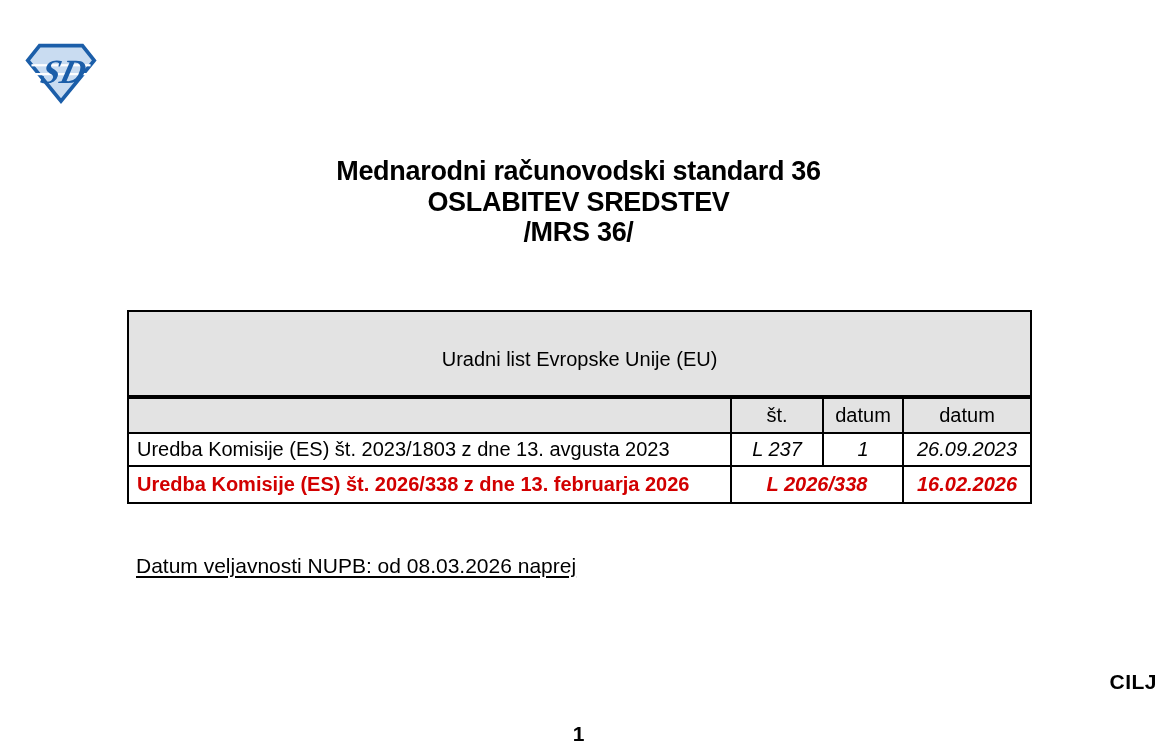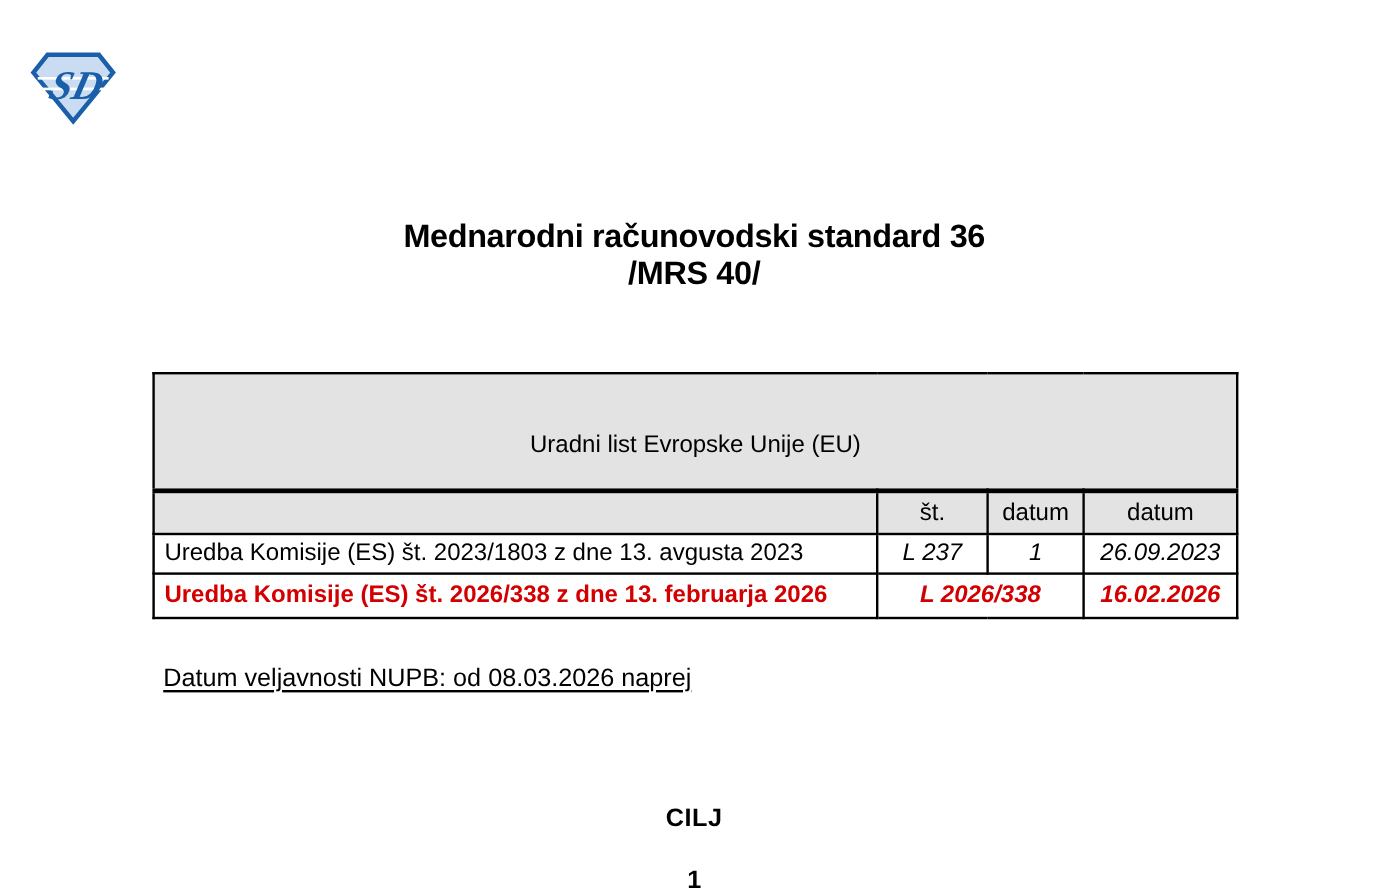--- a/index.html
+++ b/index.html
@@ -12,21 +12,21 @@
     font-family: "Liberation Sans", sans-serif;
     color: #000000;
   }
 
   
   .logo { position: absolute; left: 24px; top: 42px; width: 74px; height: 62px; }
 
   
   .title-block {
     position: absolute;
-    left: 0; top: 182px;
+    left: 0; top: 156px;
     width: 100%;
     text-align: center;
   }
   .title-line {
     font-size: 27px;
     font-weight: bold;
     line-height: 30.5px;
     letter-spacing: -0.3px;
   }
   .subtitle-line {
@@ -49,21 +49,21 @@
     border: 2px solid #000000;
     padding: 0 8px;
     overflow: hidden;
     white-space: nowrap;
   }
   .tbl-title-row td {
     height: 71px;
     background: var(--header_bg, #e3e3e3);
     text-align: center;
     vertical-align: middle;
-    padding-top: 24px;
+    padding-top: 12px;
     border-bottom-width: 4px;
   }
   .tbl-head-row td {
     height: 33px;
     background: var(--header_bg, #e3e3e3);
     text-align: center;
     vertical-align: middle;
   }
   .data-row td { vertical-align: middle; }
   .data-row .ctr { text-align: center; font-style: italic; }
@@ -91,21 +91,21 @@
     text-decoration: underline;
     text-decoration-thickness: 2px;
     text-underline-offset: 3px;
   }
 
   
   .section-heading {
     position: absolute;
     left: 0; top: 670px;
     width: 100%;
-    text-align: center;
+    text-align: right;
     font-size: 21px;
     font-weight: bold;
     letter-spacing: 0.5px;
   }
   .page-number {
     position: absolute;
     left: 0; top: 722px;
     width: 100%;
     text-align: center;
     font-size: 21px;
@@ -121,21 +121,22 @@
     <svg viewBox="0 0 100 84" width="74" height="62">
       <path d="M 5 25 L 21 5 L 79 5 L 95 25 L 50 80 Z" fill="var(--logo_fill, #c9dcf1)" stroke="var(--logo_blue, #1b5ea9)" stroke-width="5" stroke-linejoin="miter"></path>
       <rect x="10" y="30" width="80" height="3" fill="#ffffff"></rect>
       <rect x="10" y="42" width="80" height="3" fill="#ffffff"></rect>
       <text transform="translate(50,55) skewX(-14)" text-anchor="middle" font-family="Liberation Serif, serif" font-size="46" font-weight="bold" font-style="italic" fill="var(--logo_blue, #1b5ea9)">SD</text>
     </svg>
   </div>
 
   <div class="title-block">
     <div class="title-line">Mednarodni računovodski standard 36</div>
-    <div class="title-line">/MRS 40/</div>
+    <div class="title-line">OSLABITEV SREDSTEV</div>
+    <div class="title-line">/MRS 36/</div>
   </div>
 
   <table class="journal-table">
     <colgroup>
       <col style="width:603px">
       <col style="width:92px">
       <col style="width:80px">
       <col style="width:128px">
     </colgroup>
     <tbody>

